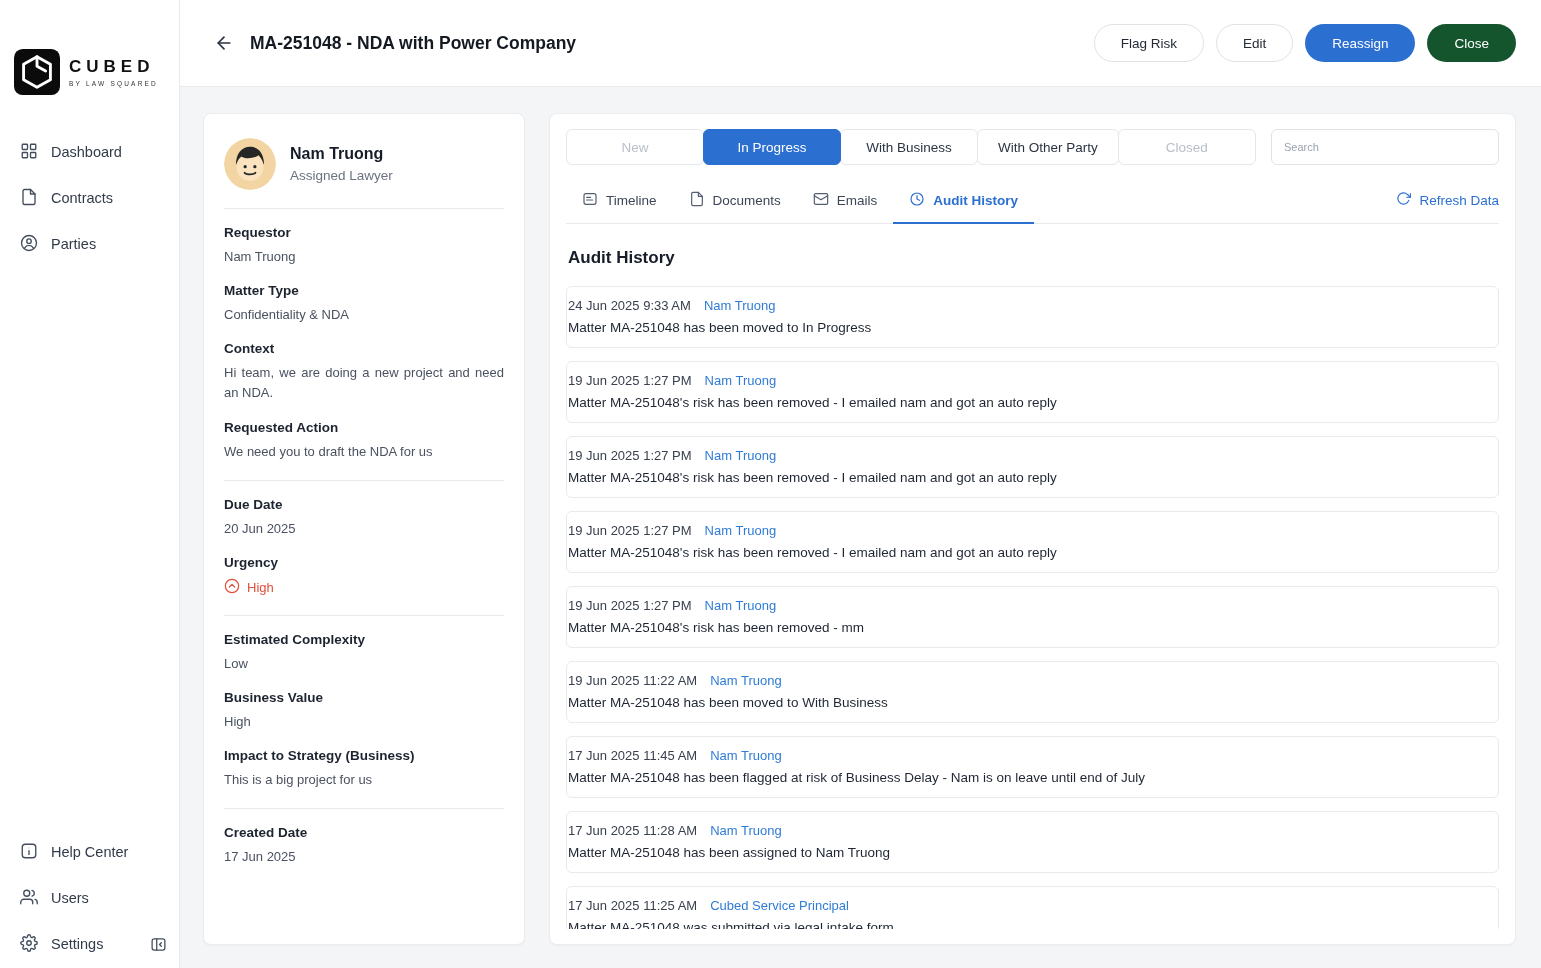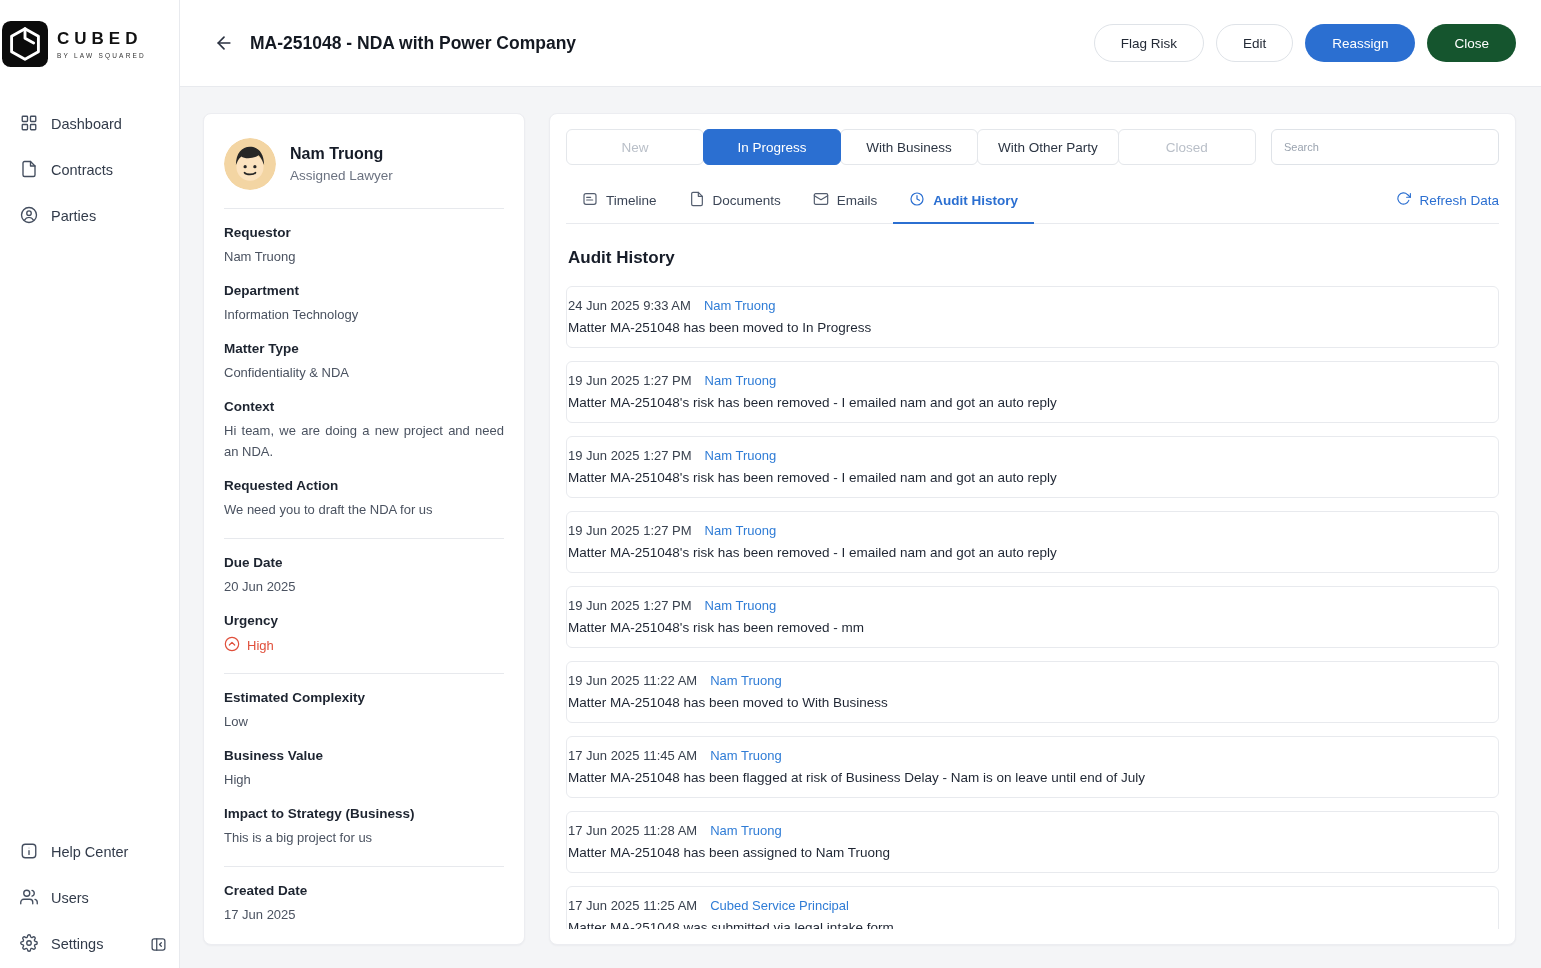--- a/index.html
+++ b/index.html
@@ -11,21 +11,21 @@
     overflow:hidden;
   }
   .app { display:flex; height:100%; }
 
   
   .sidebar {
     width:180px; min-width:180px; background:#ffffff;
     border-right:1px solid #e8eaee;
     display:flex; flex-direction:column;
   }
-  .logo-row { height:87px; display:flex; align-items:center; padding:0 2px; gap:9px; }
+  .logo-row { height:87px; display:flex; align-items:center; padding:0 14px; gap:9px;margin-top:28px; }
   .logo-box { width:46px; height:46px; flex:none; }
   .brand-text { display:flex; flex-direction:column; }
   .brand-name { font-size:17px; font-weight:bold; letter-spacing:5px; color:#111; }
   .brand-sub { font-size:6.5px; letter-spacing:2.2px; color:#333; margin-top:3px; }
   .nav { display:flex; flex-direction:column; margin-top:14px; }
   .nav-item {
     height:46px; display:flex; align-items:center; gap:13px;
     padding:0 20px; font-size:14.5px; color:#323b4a; cursor:pointer;
   }
   .nav-item svg { color:#434d5e; flex:none; }
@@ -253,24 +253,20 @@
           </div>
         </div>
 
         <hr class="divider">
 
         <div class="field">
           <div class="field-label">Requestor</div>
           <div class="field-value">Nam Truong</div>
         </div>
         <div class="field">
-          <div class="field-label">Department</div>
-          <div class="field-value">Information Technology</div>
-        </div>
-        <div class="field">
           <div class="field-label">Matter Type</div>
           <div class="field-value">Confidentiality &amp; NDA</div>
         </div>
         <div class="field">
           <div class="field-label">Context</div>
           <div class="field-value justify">Hi team, we are doing a new project and need an NDA.</div>
         </div>
         <div class="field">
           <div class="field-label">Requested Action</div>
           <div class="field-value">We need you to draft the NDA for us</div>

